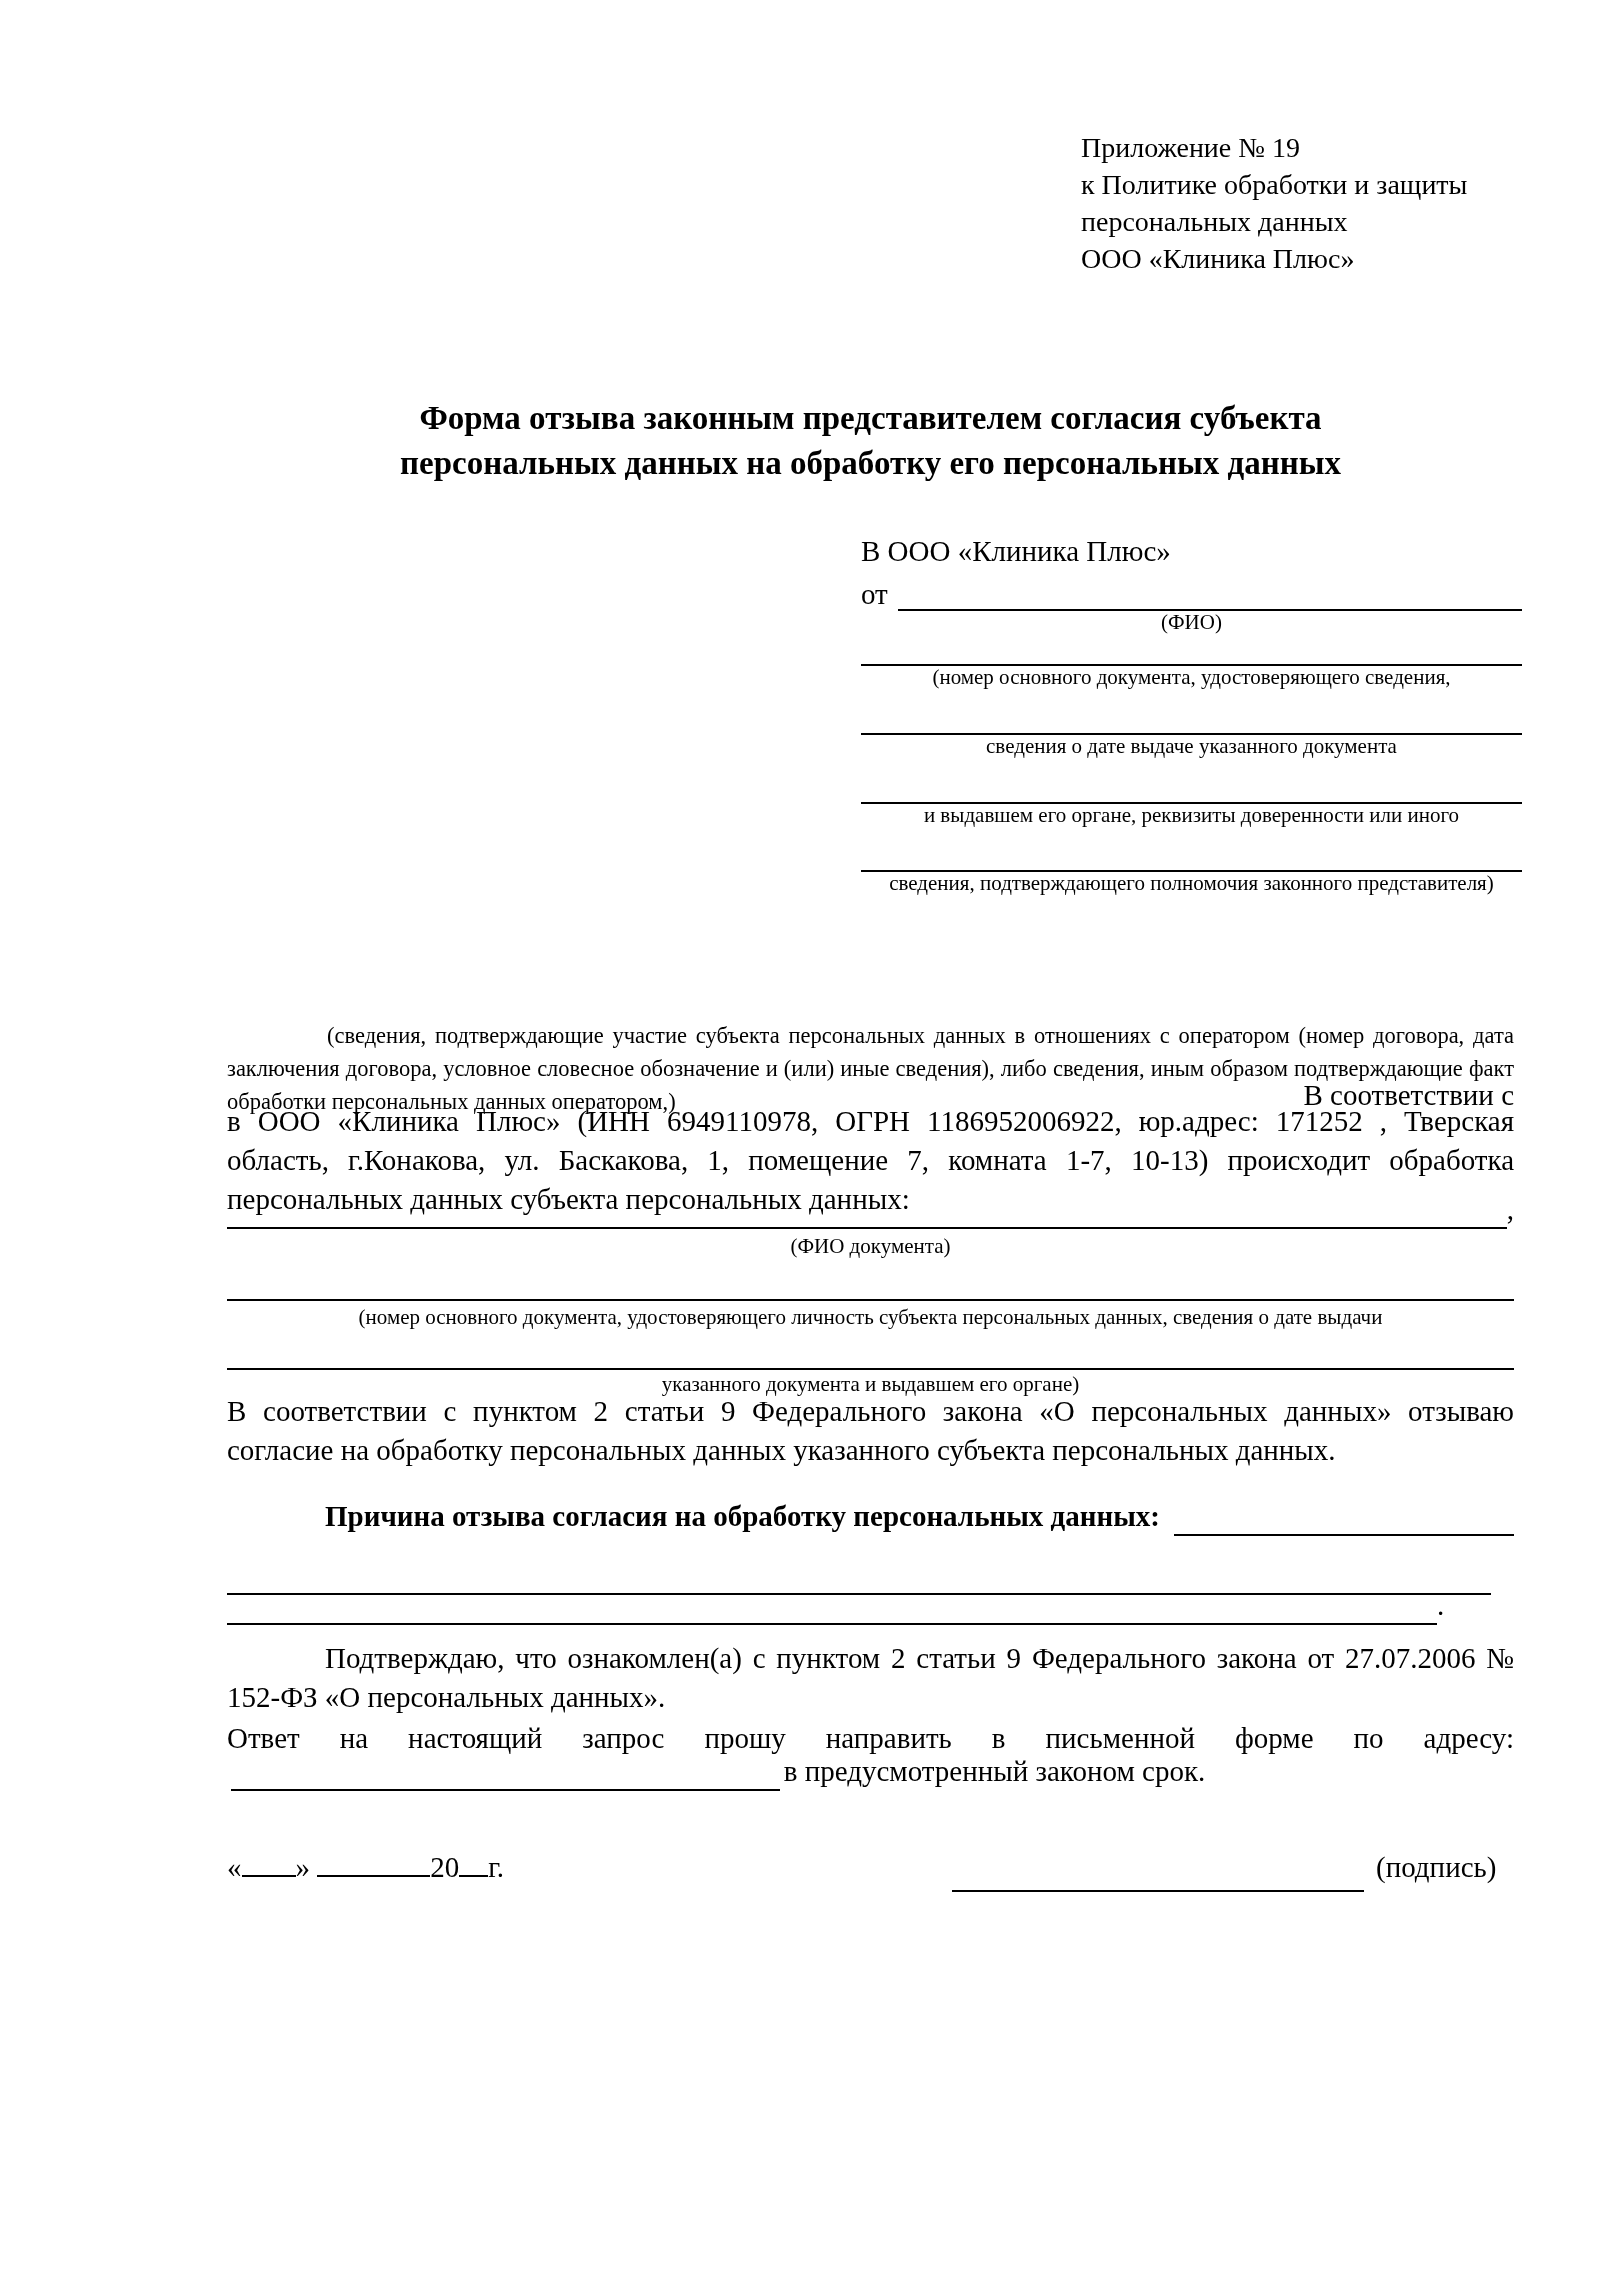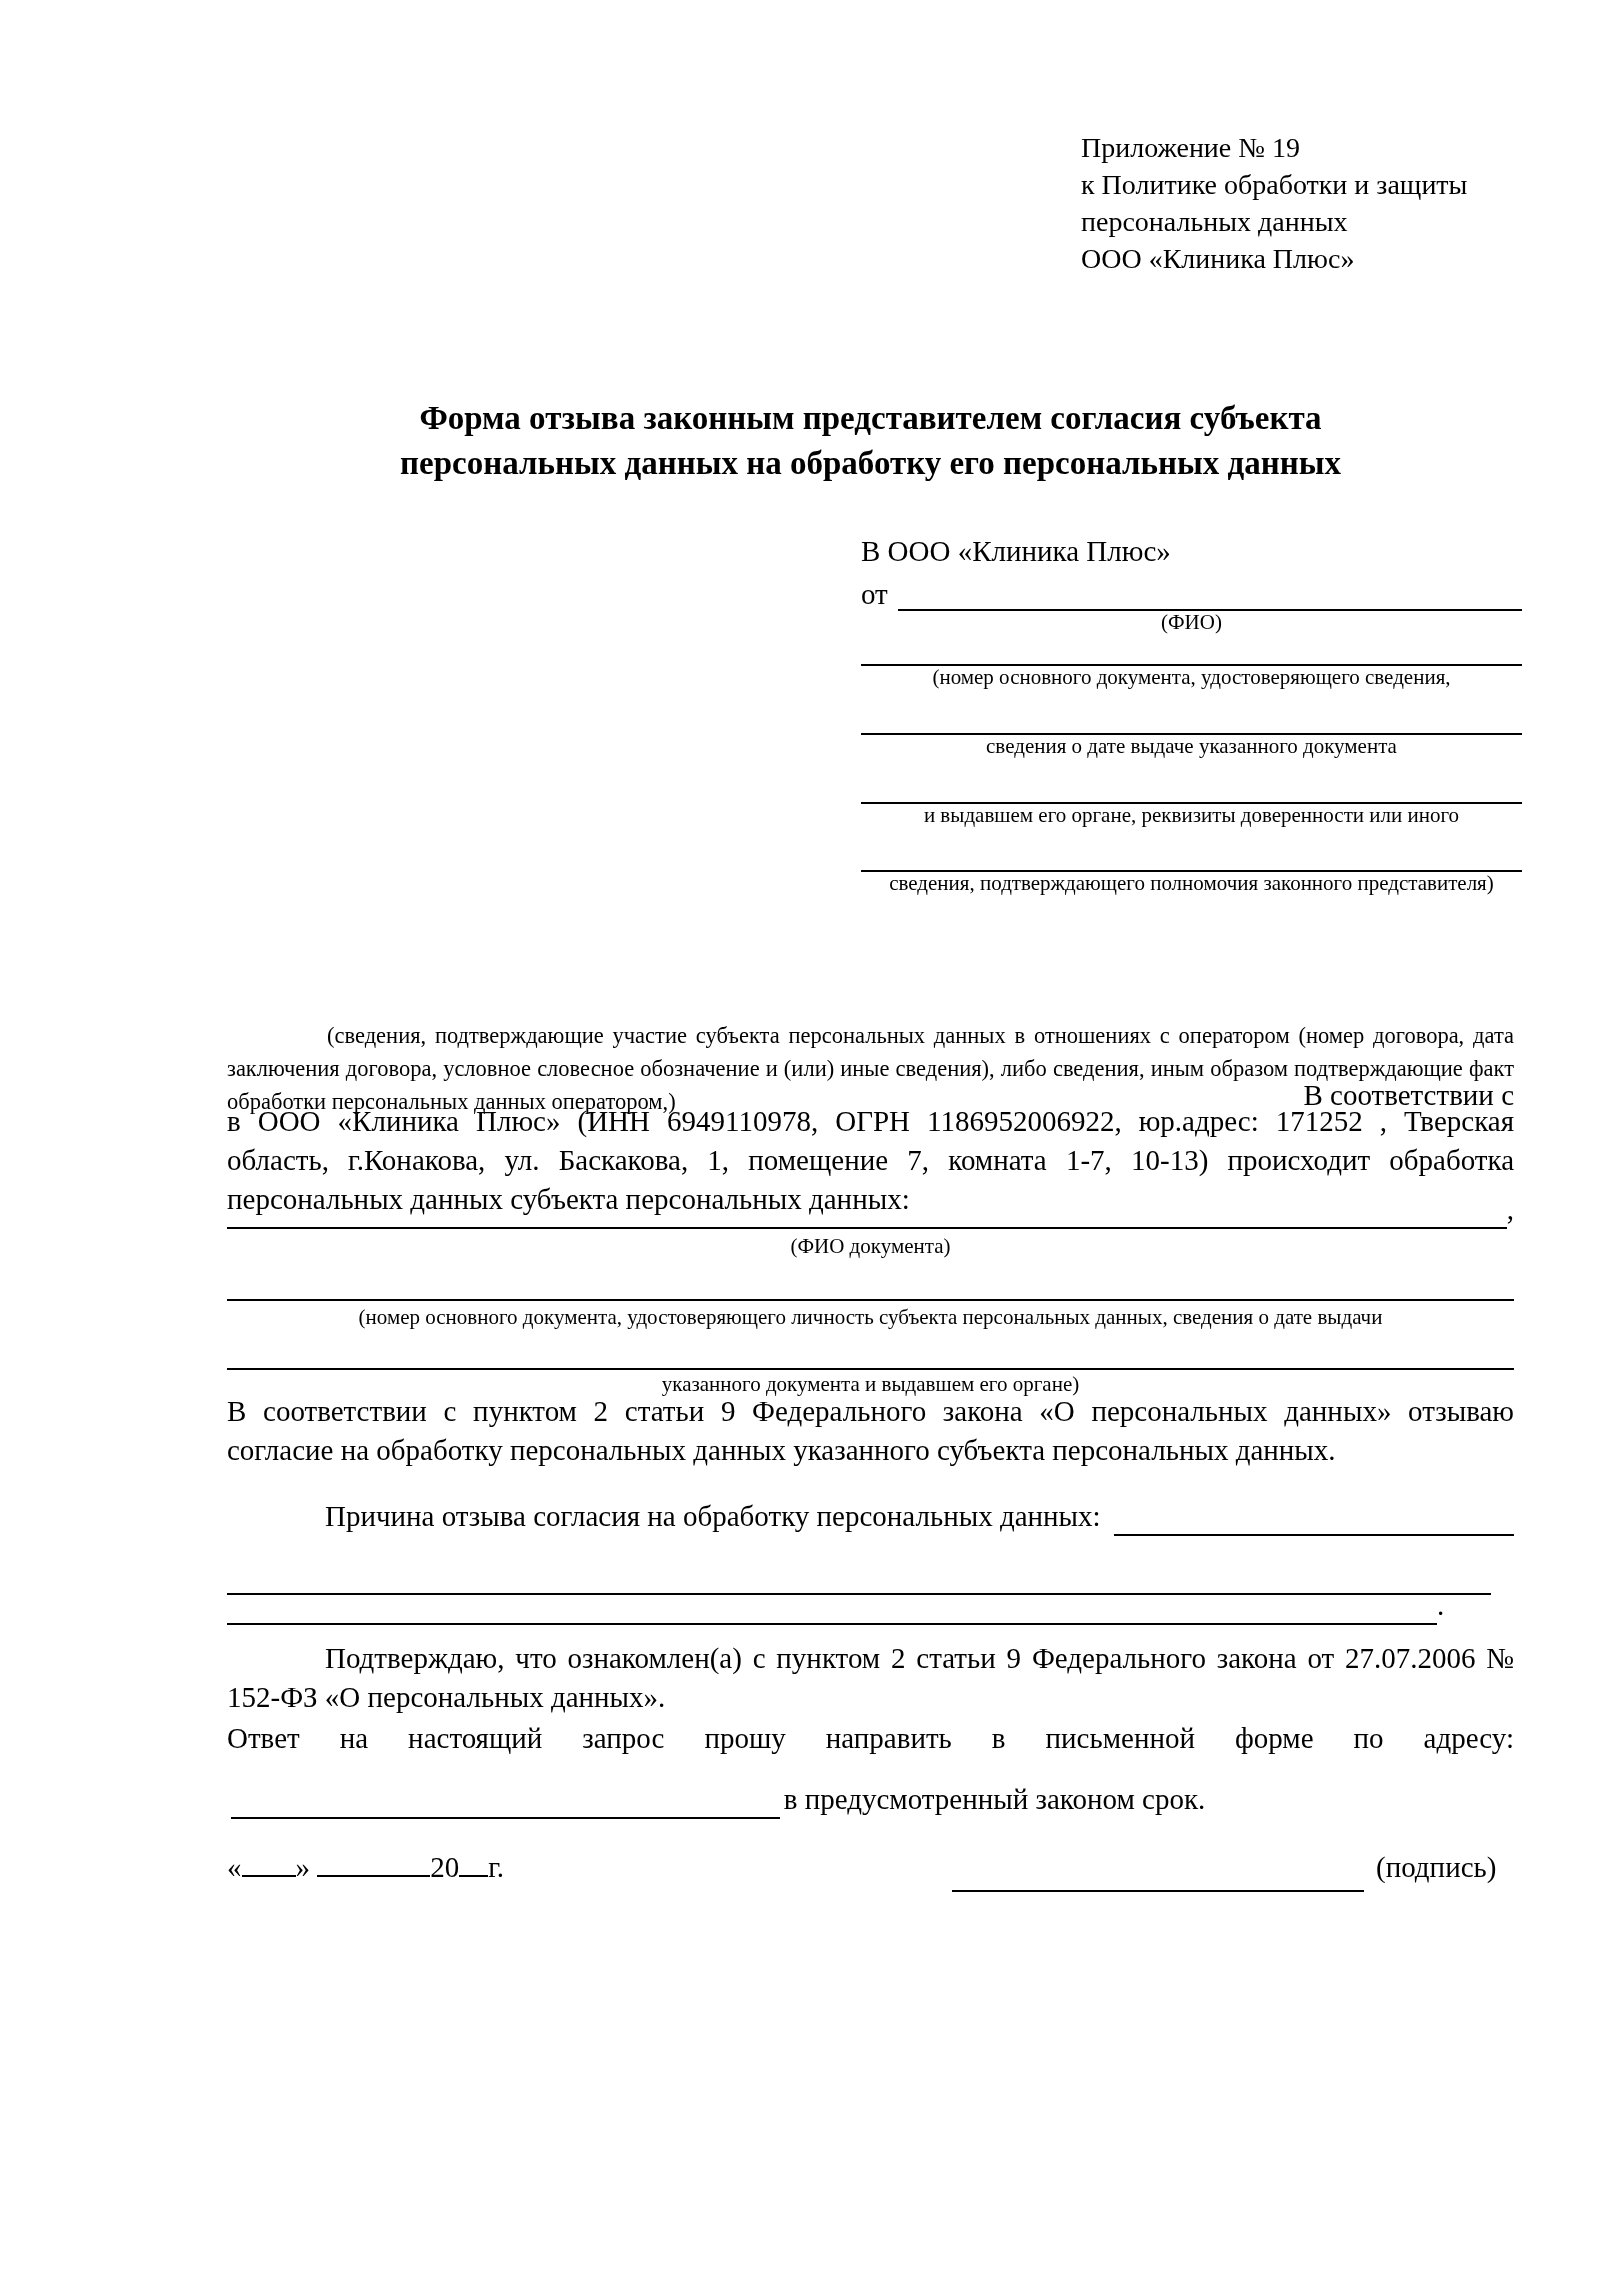--- a/index.html
+++ b/index.html
@@ -31,27 +31,27 @@
   .addr-from .fill{margin-left:9.8px;}
   .blank-g1{height:29px;border-bottom:2.9px solid #000;}
   .blank-g2{height:44px;border-bottom:2.9px solid #000;}
   .blank-g3{height:43px;border-bottom:2.9px solid #000;}
   .zayav{top:937px;font-size:30px;letter-spacing:1px;}
   .intro{top:978px;height:35px;flex-direction:column;}
   .note{top:1019px;font-size:22.5px;line-height:33px;text-indent:100px;}
   .op-para{top:1102px;}
   .srow{height:29px;}
   .law{top:1392px;}
-  .reason{top:1507px;height:29px;}
+  .reason{top:1507px;height:29px;font-weight:bold;}
   .blank-a{top:1564px;height:29px;width:1264px;border-bottom:2.9px solid #000;}
   .blank-b{top:1596px;height:29px;width:1225px;}
   .blank-b .fill{flex:0 0 1210px;}
   .confirm{top:1639px;text-indent:98px;}
   .reply1{top:1719px;text-align:justify;text-align-last:justify;}
-  .reply2{top:1760px;height:31px;margin-top:28px;}
+  .reply2{top:1760px;height:31px;}
   .reply2 .fill{flex:0 0 549px;}
   .reply2 span{margin-left:3.9px;}
   .footer{top:1843px;display:flex;justify-content:space-between;font-size:29px;line-height:49px;padding-right:17.6px;box-sizing:border-box;}
   .sig{display:flex;align-items:flex-end;gap:12px;}
 </style>
 </head>
 <body>
 
 <div class="page">
 

